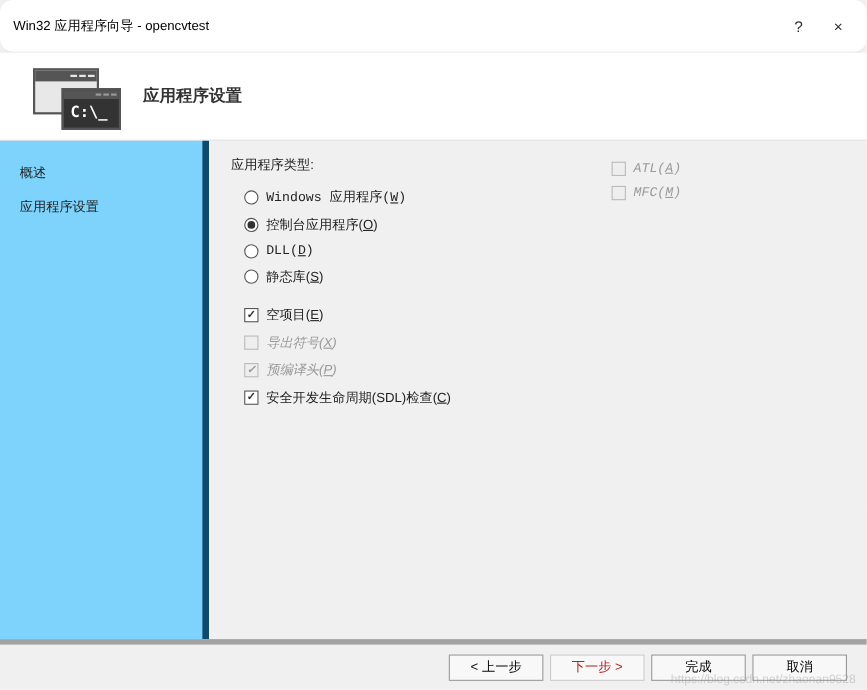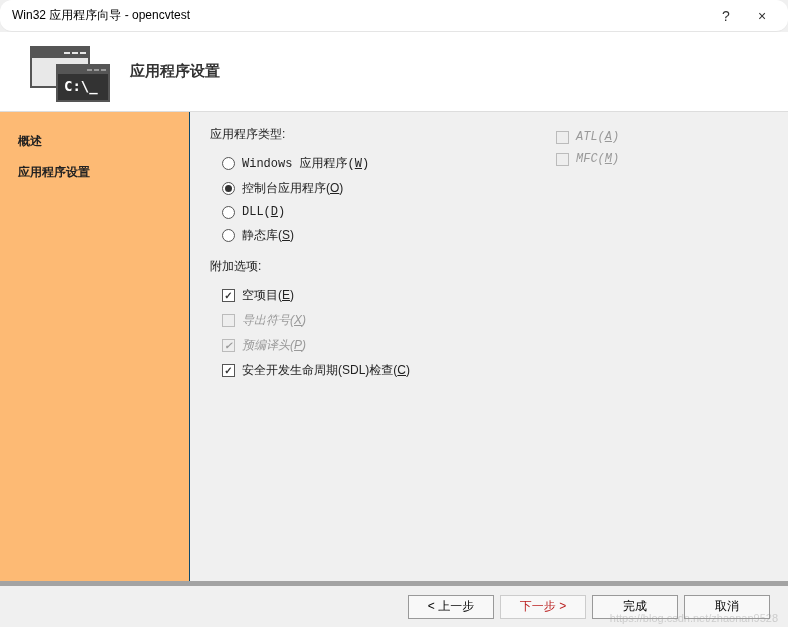--- a/index.html
+++ b/index.html
@@ -12,21 +12,21 @@
       overflow: hidden;
     }
     .window {
       width: 788px;
       height: 627px;
       display: flex;
       flex-direction: column;
       background: #f0f0f0;
     }
     .titlebar {
-      height: 32px;
+      height: 48px;
       background: #fff;
       display: flex;
       align-items: center;
       padding: 0 8px 0 12px;
       border-bottom: 1px solid #e5e5e5;
       border-radius: 12px;
     }
     .titlebar-title {
       flex: 1;
       font-size: 12px;
@@ -119,24 +119,23 @@
       font-weight: bold;
       color: #333;
     }
     .body-area {
       flex: 1;
       display: flex;
       background: #f0f0f0;
     }
     .sidebar {
       width: 190px;
-      border-right: 1px solid #0c4a6e;
+      border-right: 6px solid #0c4a6e;
       padding: 14px 18px;
-      background: #fdba74;
-      font-weight: bold;
+      background: #7dd3fc;
     }
     .sidebar-item {
       padding: 7px 0;
       font-size: 12px;
       color: #222;
       cursor: pointer;
     }
     .content {
       flex: 1;
       padding: 14px 20px;
@@ -304,21 +303,20 @@
         <div class="option-row">
           <span class="radio"></span>
           <span class="mono"><span>DLL(</span><span class="accel">D</span><span>)</span></span>
         </div>
         <div class="option-row">
           <span class="radio"></span>
           <span><span>静态库(</span><span class="accel">S</span><span>)</span></span>
         </div>
 
         <div class="section-spacer"></div>
-        <div class="section-label">附加选项:</div>
 
         <div class="option-row">
           <span class="checkbox checked"></span>
           <span><span>空项目(</span><span class="accel">E</span><span>)</span></span>
         </div>
         <div class="option-row disabled">
           <span class="checkbox disabled"></span>
           <span><span>导出符号(</span><span class="accel">X</span><span>)</span></span>
         </div>
         <div class="option-row disabled">

